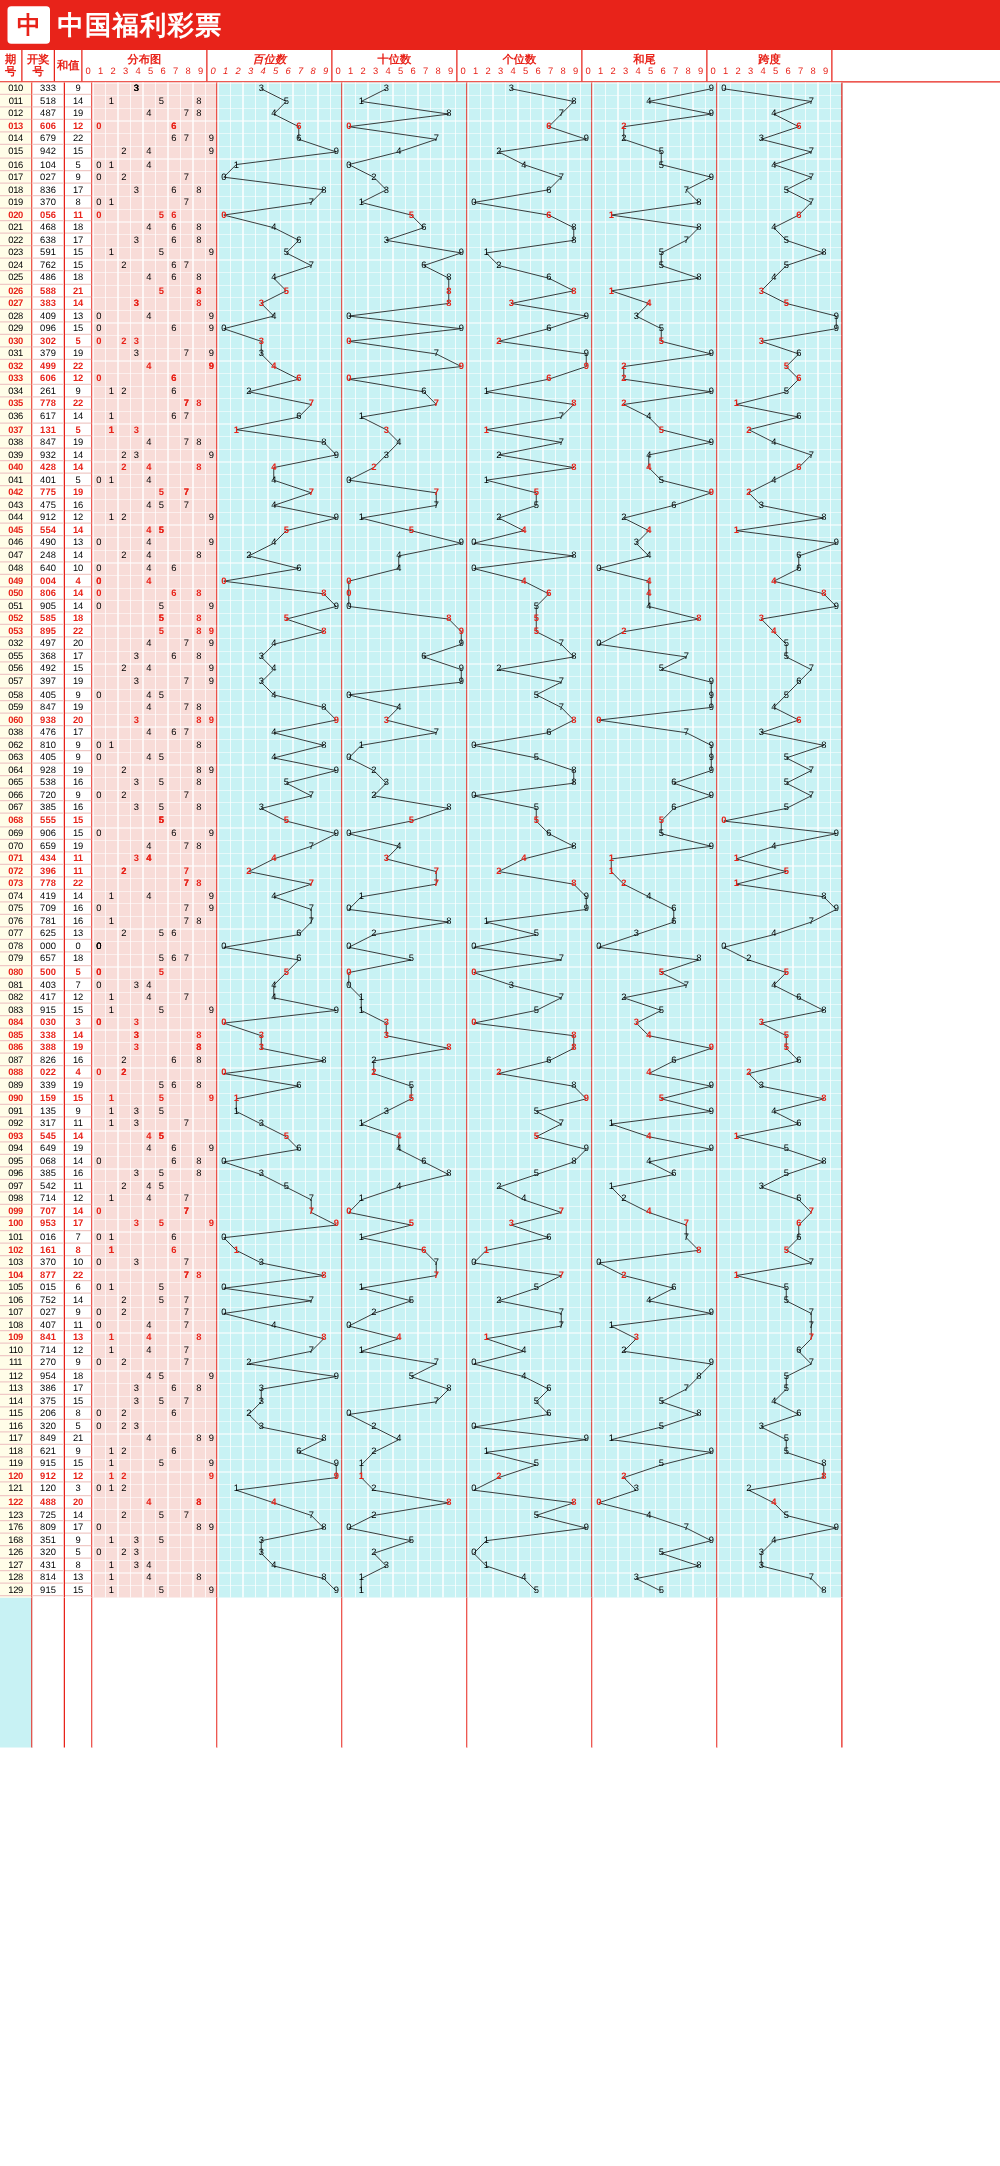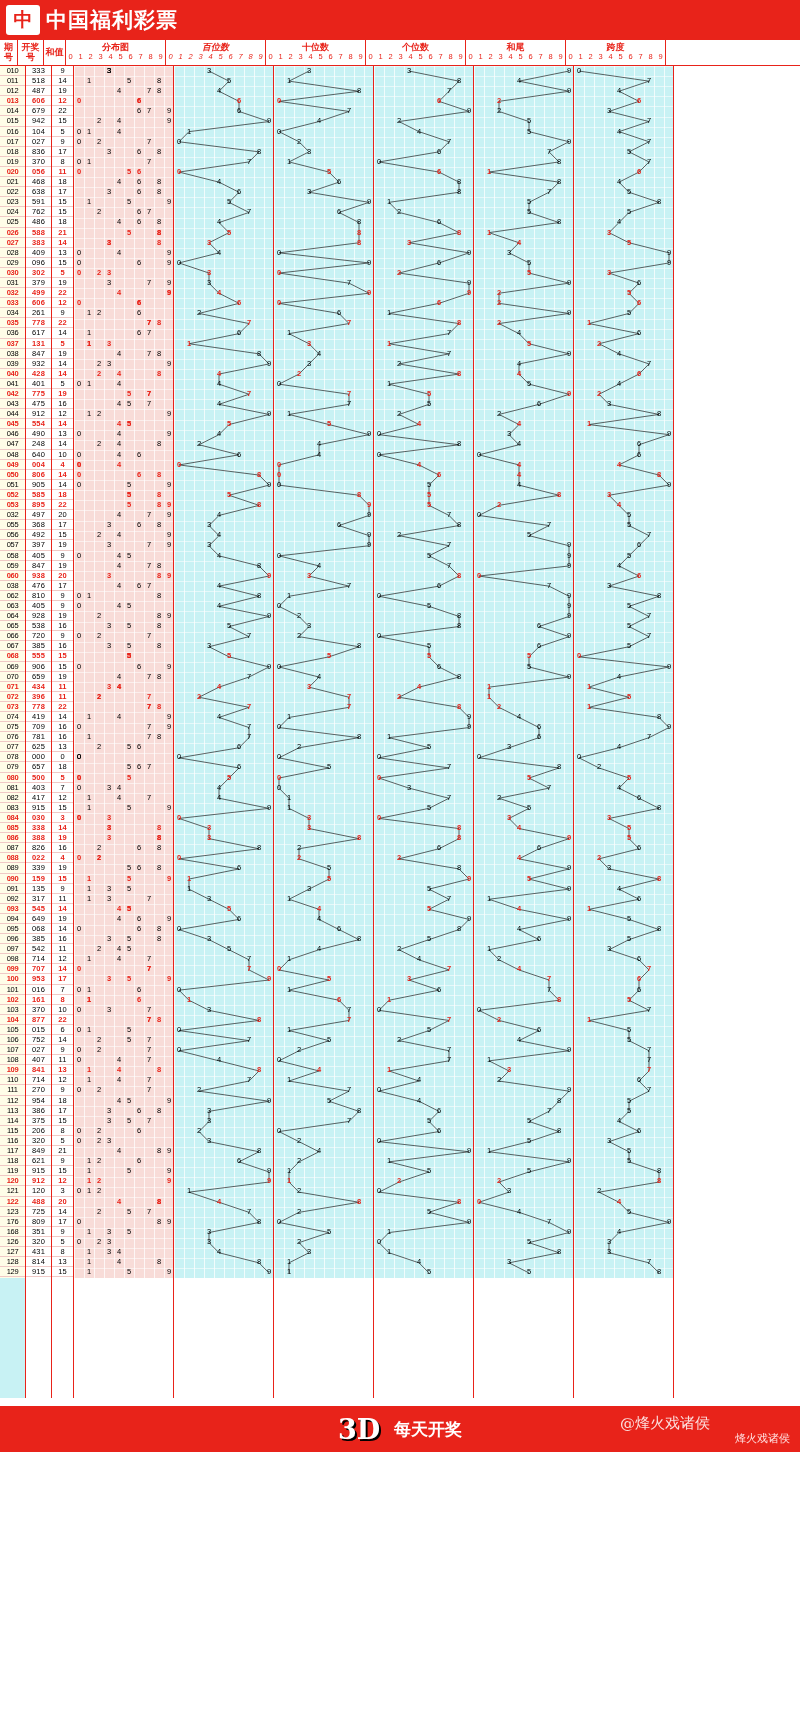--- a/index.html
+++ b/index.html
@@ -3056,20 +3056,14 @@
       <div class="tb" style="width: 100px; background: rgb(255, 255, 255);"></div>
       <div class="tb" style="width: 100px; background: rgb(255, 255, 255);"></div>
       <div class="tb" style="width: 100px; background: rgb(255, 255, 255);"></div>
       <div class="tb" style="width: 100px; background: rgb(255, 255, 255);"></div>
       <div class="tb" style="width: 100px; background: rgb(255, 255, 255);"></div>
       <div class="tb" style="width: 100px; background: rgb(255, 255, 255);"></div>
     </div>
 
   <div class="whitegap"></div>
 
-  <div class="footer">
-    <div class="f3d">3D</div>
-    <div class="fcap">每天开奖</div>
-    <div class="wm">@烽火戏诸侯</div>
-    <div class="fmark">烽火戏诸侯</div>
-  </div>
 
 </div>
 
 </body></html>

